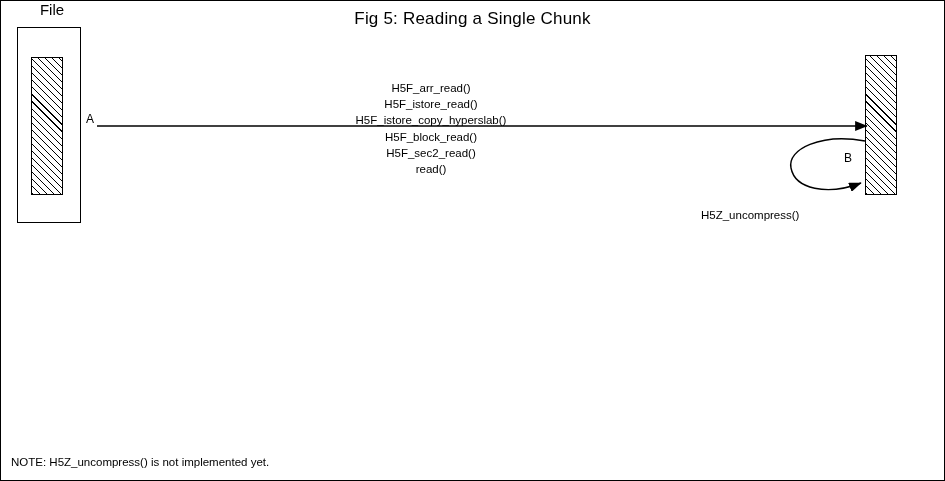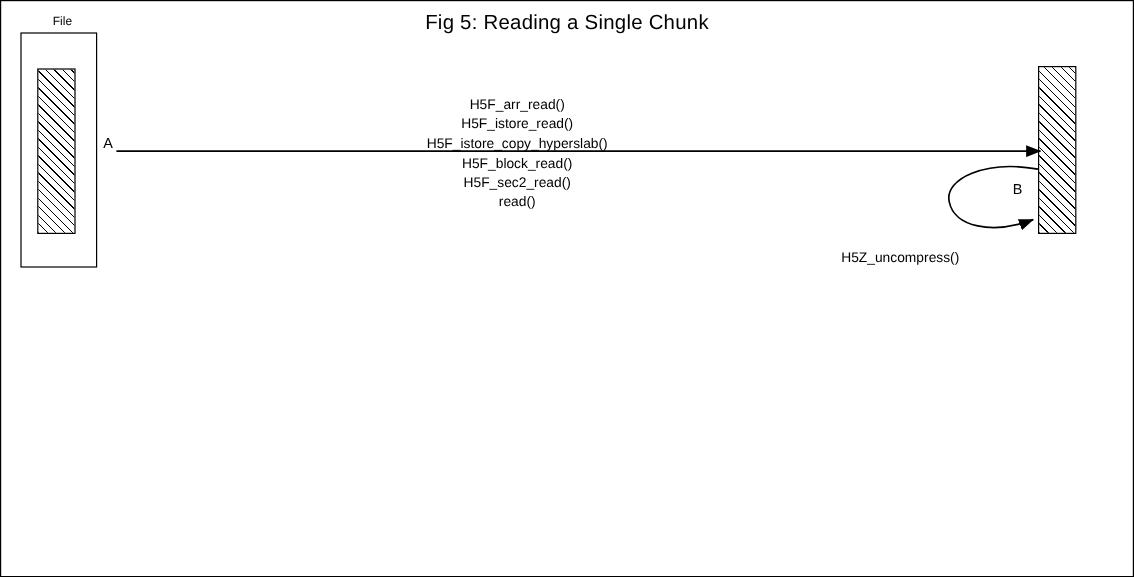--- a/index.html
+++ b/index.html
@@ -24,24 +24,24 @@
     width: 100%;
     text-align: center;
     font-size: 17px;
     color: #000000;
     letter-spacing: 0.2px;
   }
   
   .file-label {
     position: absolute;
     left: 20px;
-    top: 12px;
+    top: 0;
     width: 62px;
     text-align: center;
-    font-size: 10px;
+    font-size: 15px;
     color: #000000;
   }
   .file-outer {
     position: absolute;
     left: 16px;
     top: 26px;
     width: 64px;
     height: 196px;
     border: 1px solid #000000;
     box-sizing: border-box;
@@ -154,20 +154,21 @@
     <div>H5F_arr_read()</div>
     <div>H5F_istore_read()</div>
     <div>H5F_istore_copy_hyperslab()</div>
     <div>H5F_block_read()</div>
     <div>H5F_sec2_read()</div>
     <div>read()</div>
   </div>
 
   <div class="uncompress-label">H5Z_uncompress()</div>
 
+  <div class="note">NOTE: H5Z_uncompress() is not implemented yet.</div>
 
   <svg class="overlay" viewBox="0 0 945 481">
     <defs>
       <marker id="arrowhead" markerWidth="9" markerHeight="7" refX="8.5" refY="3.5" orient="auto">
         <polygon points="0 0, 9 3.5, 0 7" fill="#000000"></polygon>
       </marker>
     </defs>
 
     <line x1="96" y1="125" x2="866" y2="125" stroke="#000000" stroke-width="1.4" marker-end="url(#arrowhead)"></line>
 

